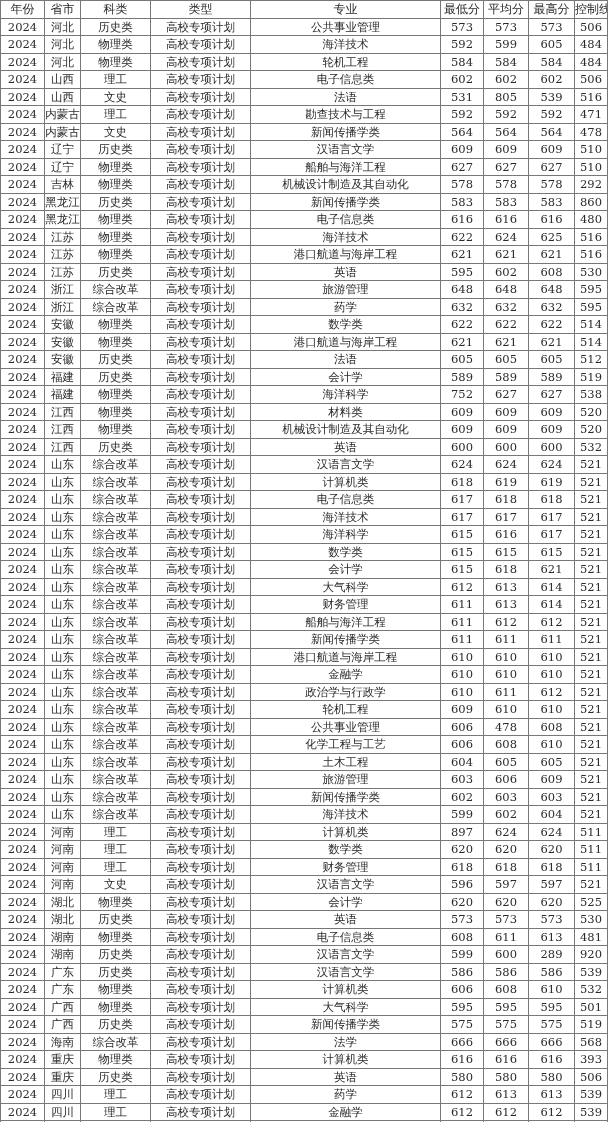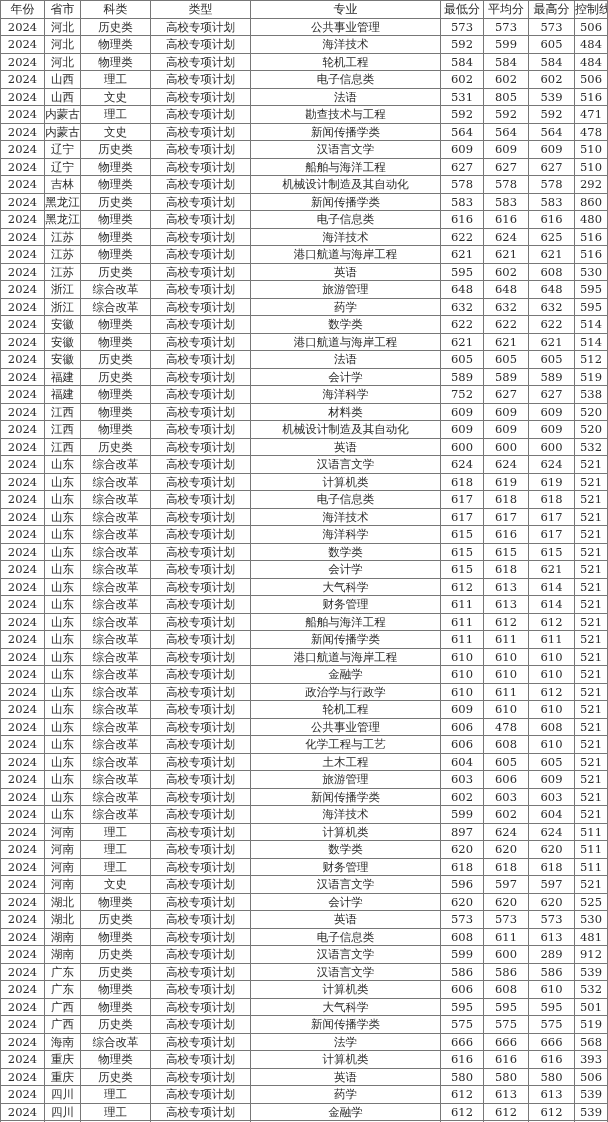--- a/index.html
+++ b/index.html
@@ -624,21 +624,21 @@
       </tr>
       <tr>
         <td>2024</td>
         <td>湖南</td>
         <td>历史类</td>
         <td>高校专项计划</td>
         <td>汉语言文学</td>
         <td>599</td>
         <td>600</td>
         <td>289</td>
-        <td>912</td>
+        <td>920</td>
       </tr>
       <tr>
         <td>2024</td>
         <td>广东</td>
         <td>历史类</td>
         <td>高校专项计划</td>
         <td>汉语言文学</td>
         <td>586</td>
         <td>586</td>
         <td>586</td>

